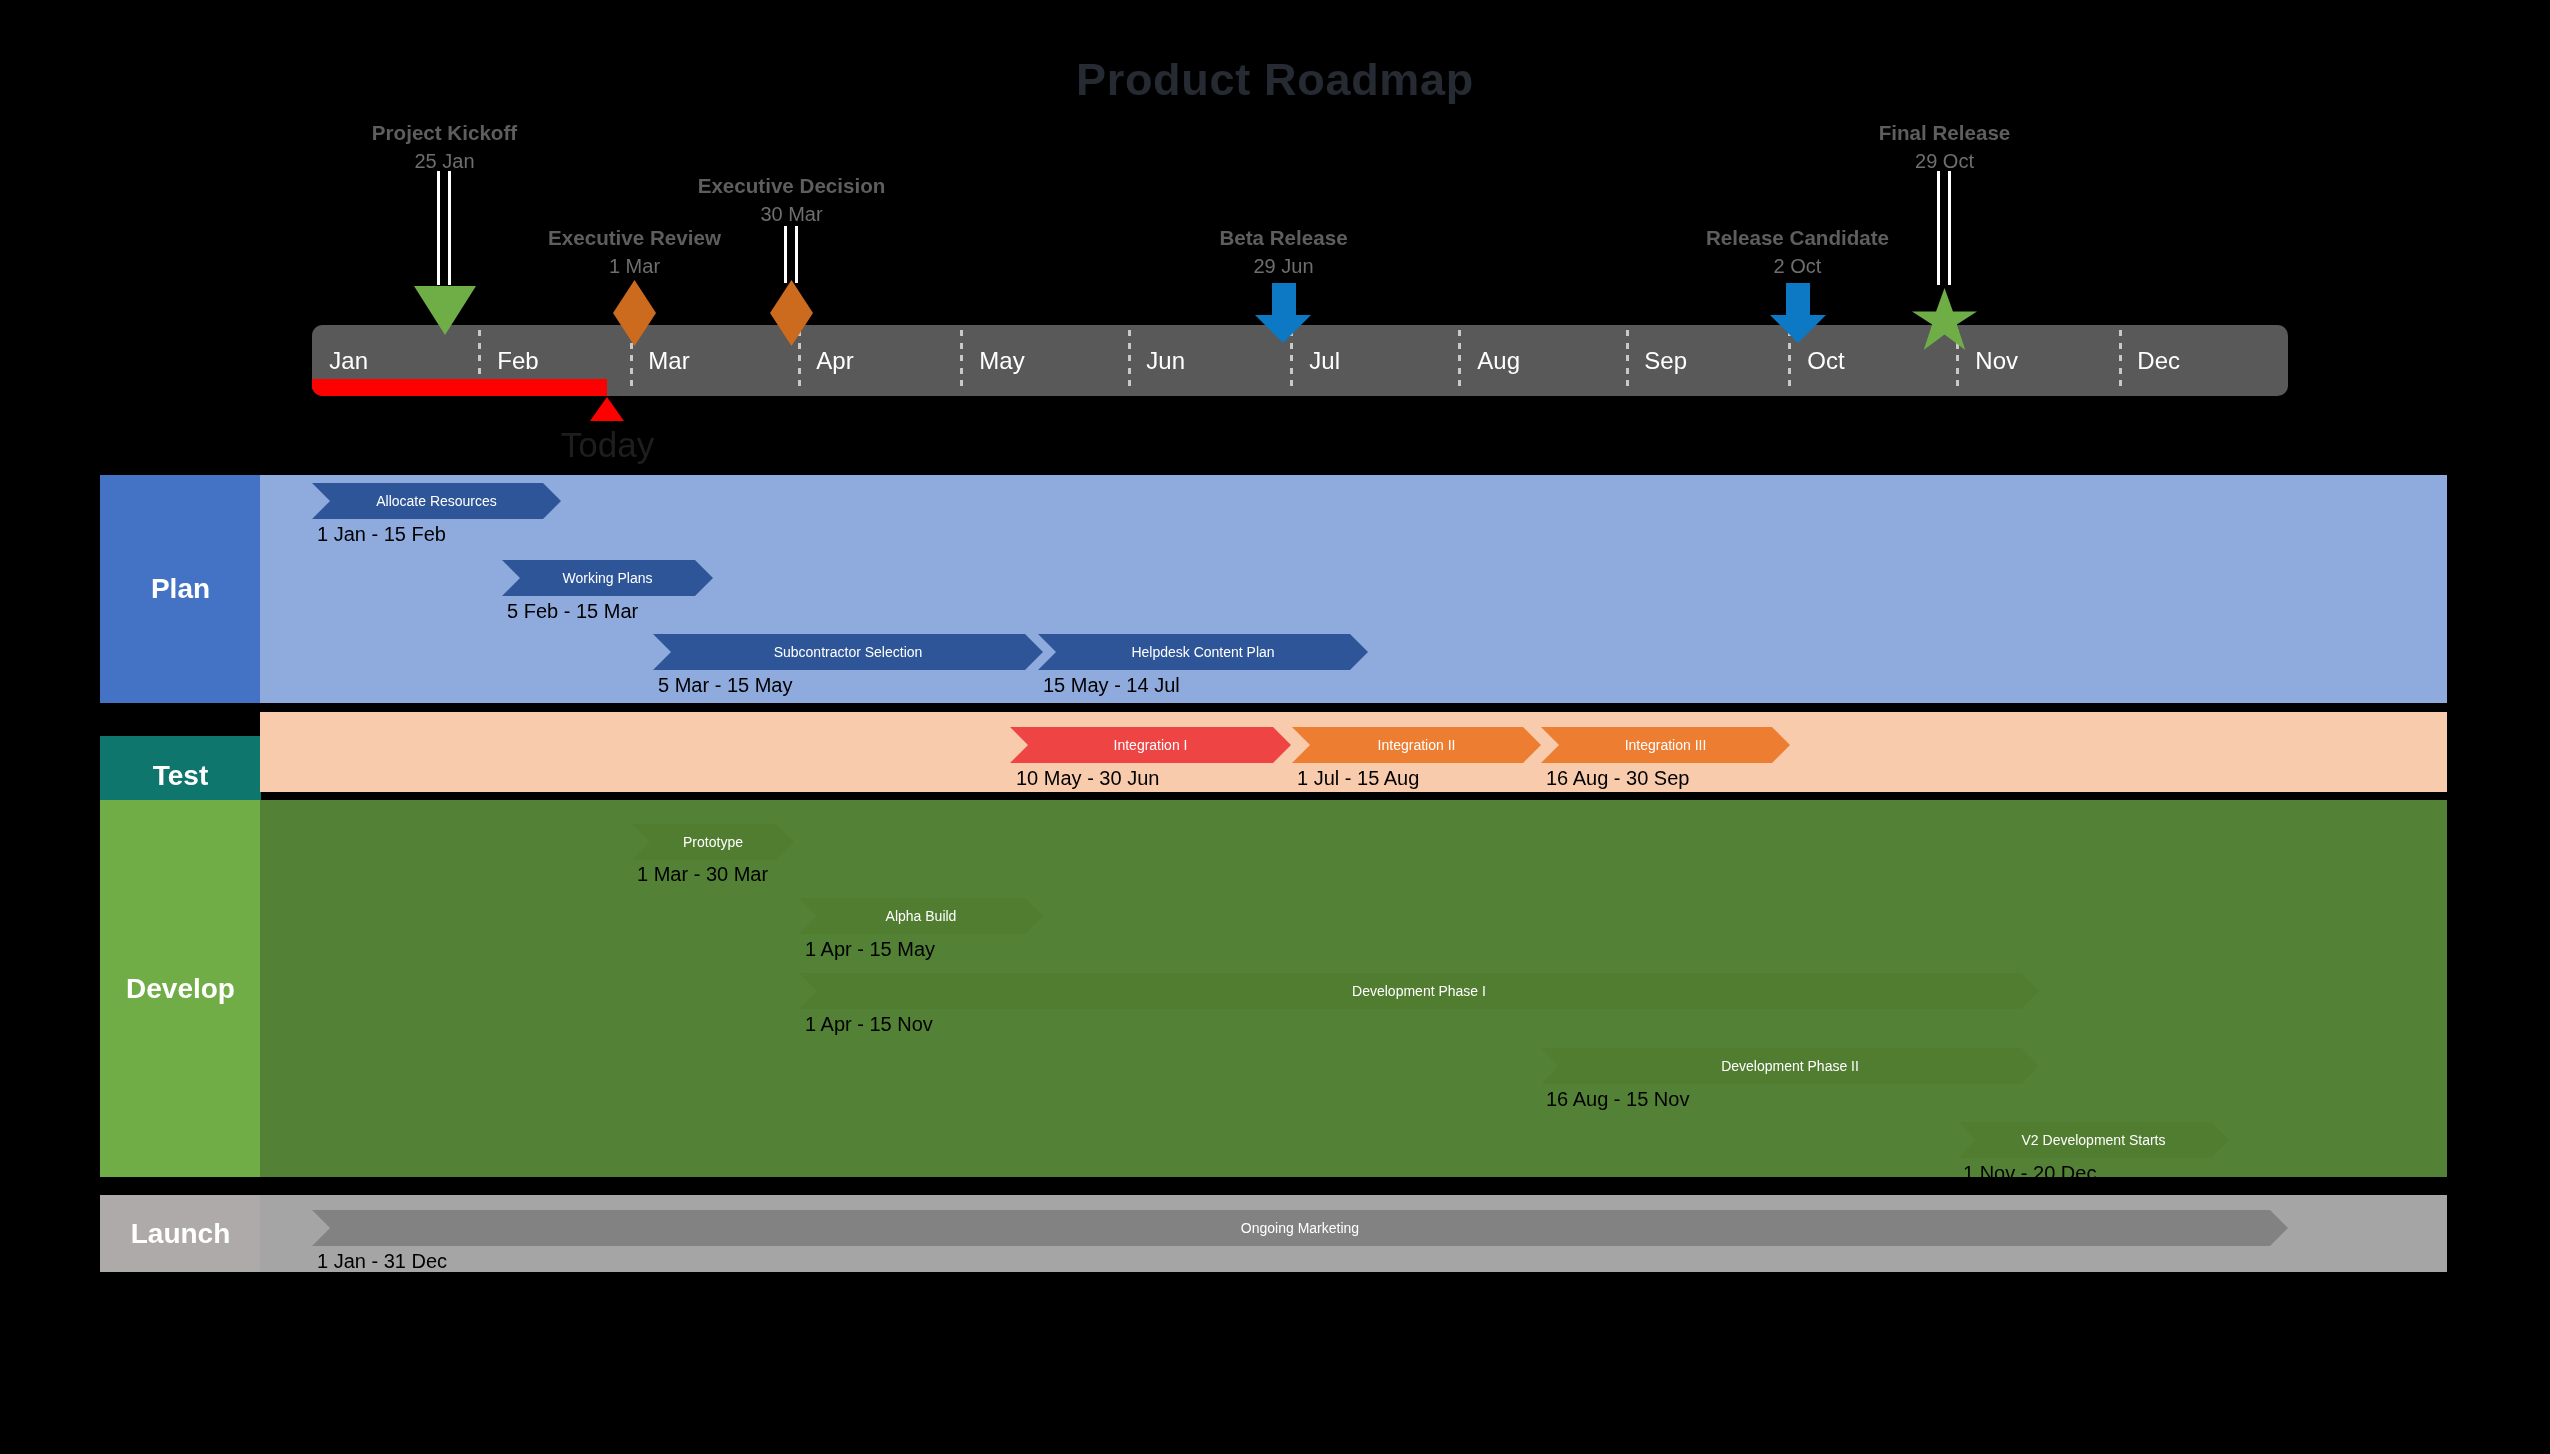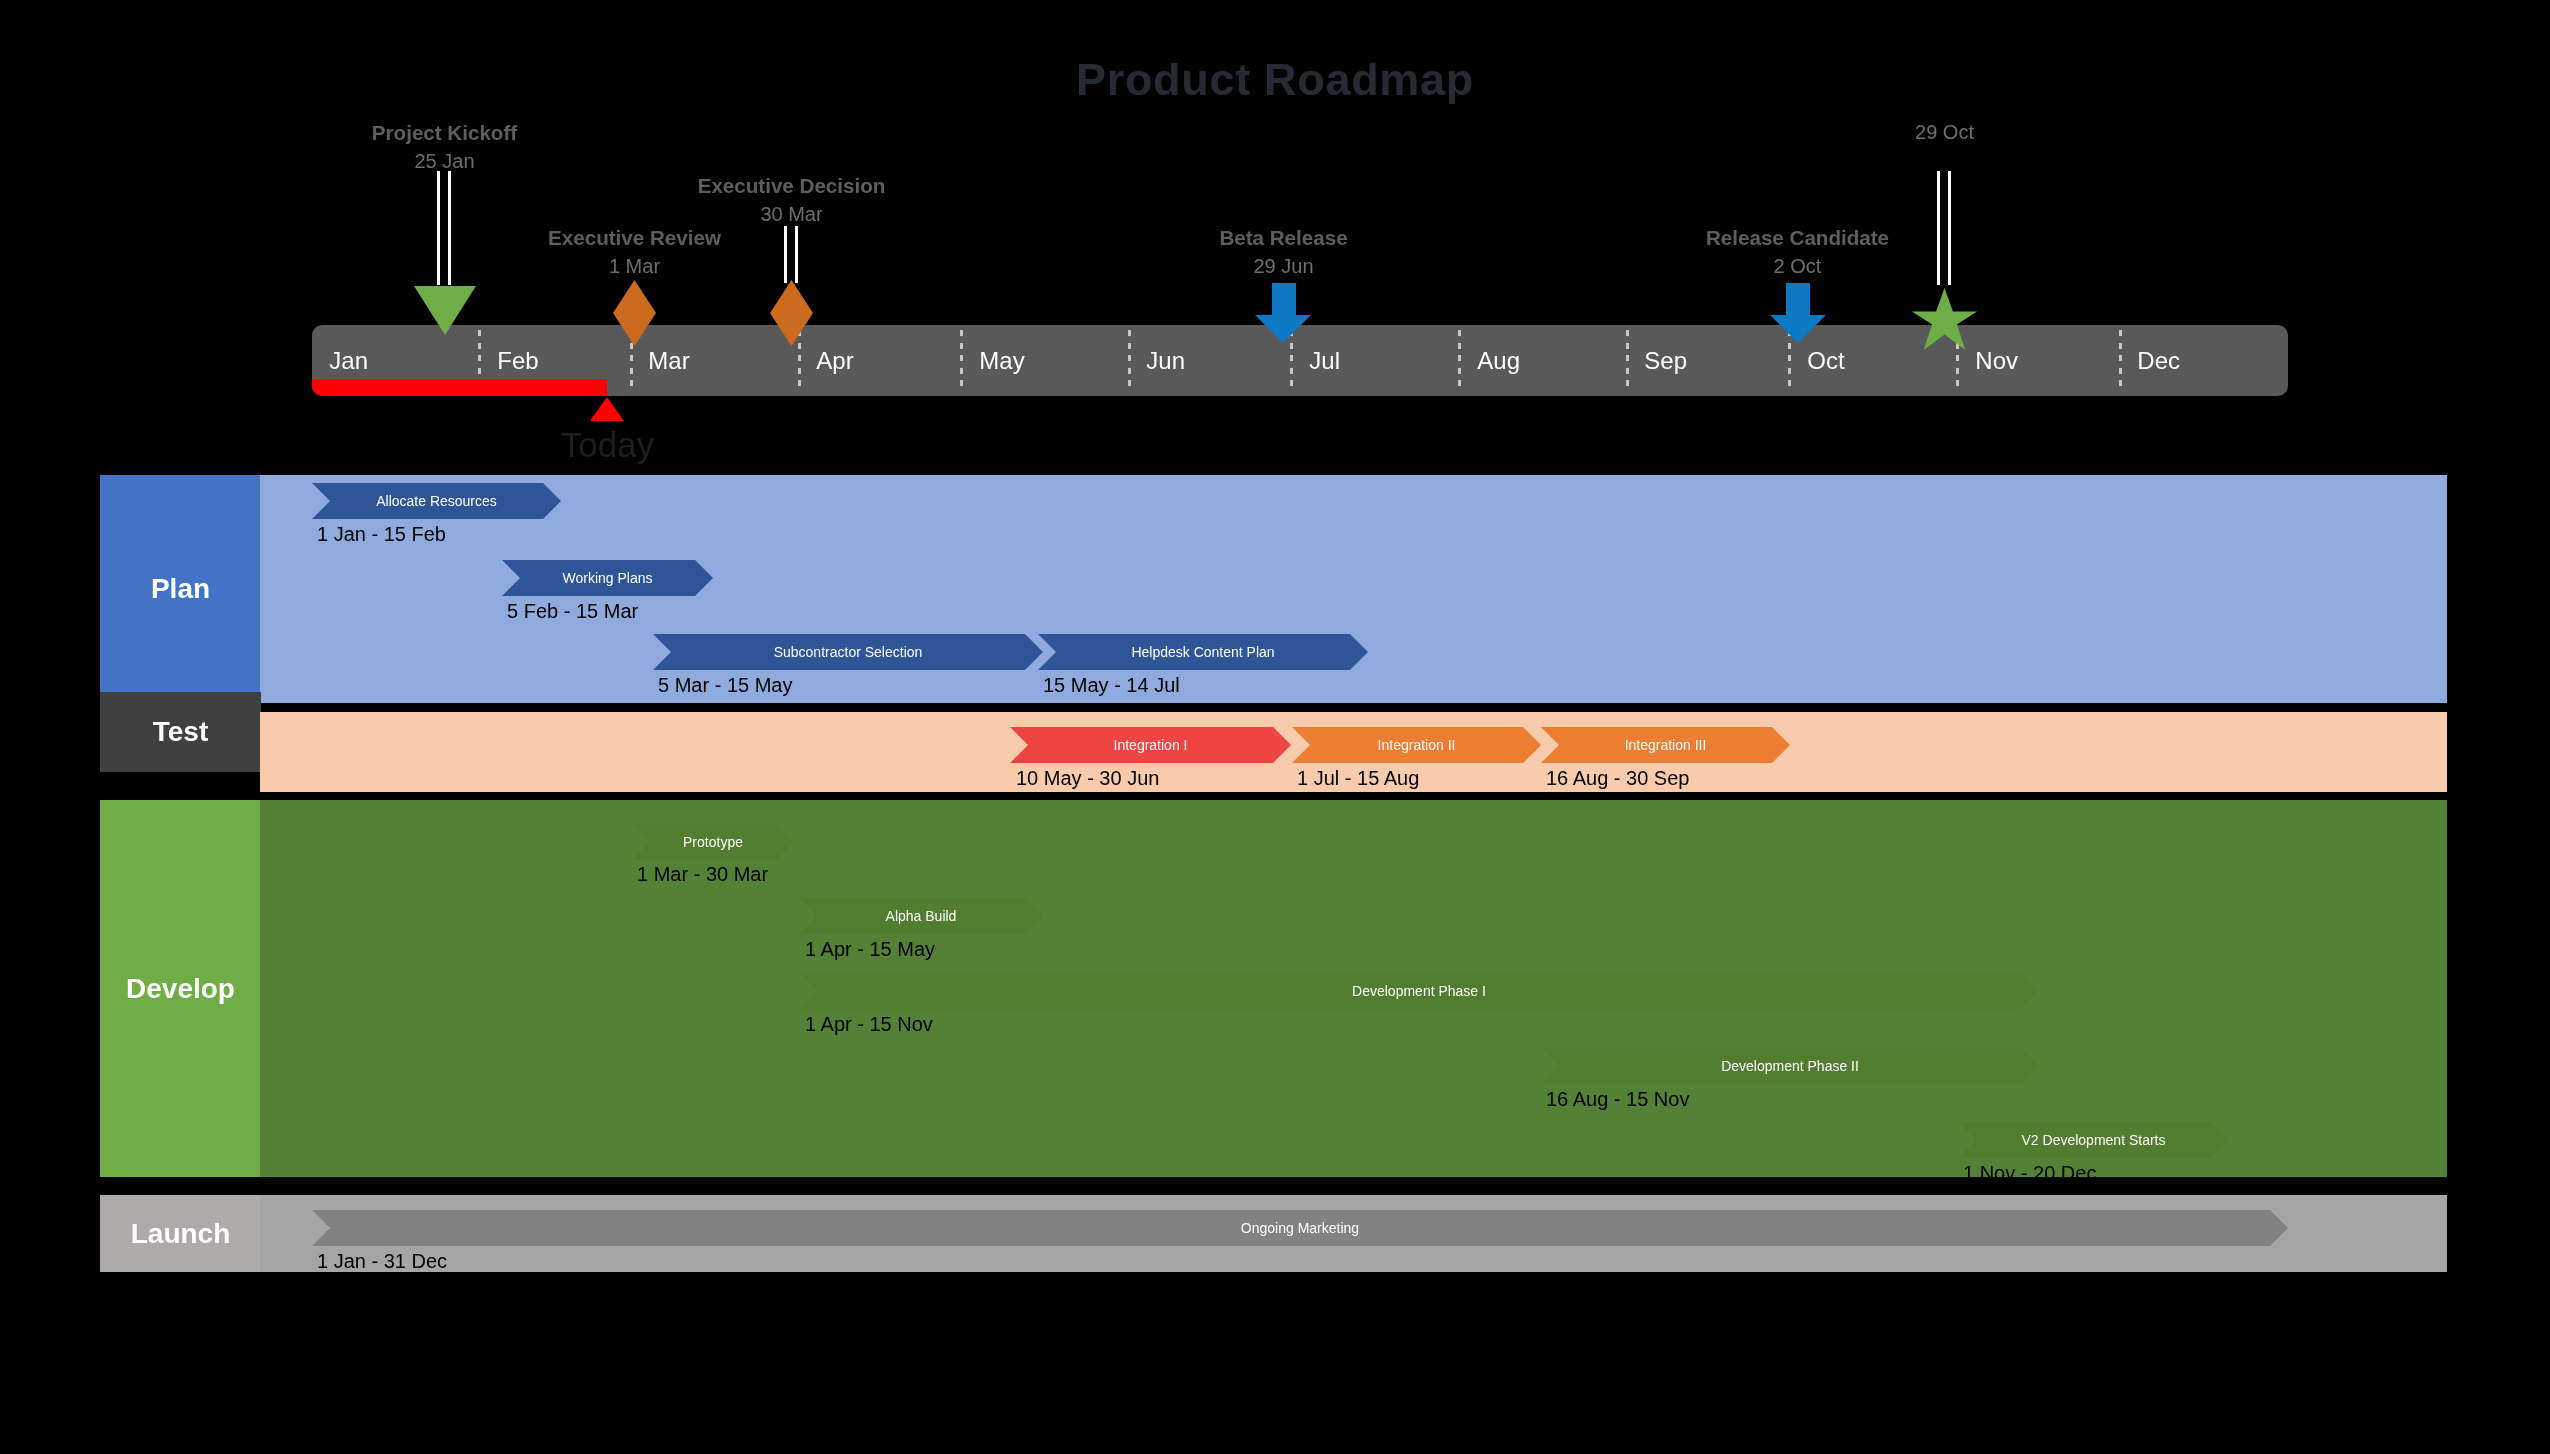--- a/index.html
+++ b/index.html
@@ -100,20 +100,21 @@
       <div class="abs">
         <div class="ms-label" style="left: 1532px; top: 223px;">
           <div class="ms-name">Release Candidate</div>
           <div class="ms-date">2 Oct</div>
         </div>
         <div class="abs" style="left: 1786px; top: 283px; width: 24px; height: 32px; background: rgb(13, 121, 196);"></div>
         <div class="abs" style="left: 1770px; top: 315px; width: 0px; height: 0px; border-left: 28.6px solid transparent; border-right: 28.6px solid transparent; border-top: 28px solid rgb(13, 121, 196);"></div>
       </div>
       <div class="abs">
         <div class="ms-label" style="left: 1679px; top: 118px;">
+          <div class="ms-name">Final Release</div>
           <div class="ms-date">29 Oct</div>
         </div>
         <div class="ms-stem" style="left: 1937px; top: 171px; height: 114px;"></div>
         <div class="abs" style="left: 1912px; top: 288px; width: 65px; height: 62px; background: rgb(111, 173, 71); clip-path: polygon(50% 0%, 63% 38%, 100% 38%, 69% 59%, 82% 100%, 50% 75%, 18% 100%, 31% 59%, 0% 38%, 37% 38%);"></div>
       </div>
     </div>
   <div id="today">
       <div class="today-bar" style="left: 312px; top: 379px; width: 295px; height: 17.3px;"></div>
       <div class="today-tri" style="left: 590px; top: 397px;"></div>
       <div class="today-label" style="left: 508px; top: 425px;">Today</div>
@@ -125,21 +126,21 @@
         <div class="task" style="left: 312px; top: 483px; width: 249px; background: rgb(46, 85, 151);">Allocate Resources</div>
         <div class="task-dates" style="left: 317px; top: 523px;">1 Jan - 15 Feb</div>
         <div class="task" style="left: 502px; top: 560px; width: 211px; background: rgb(46, 85, 151);">Working Plans</div>
         <div class="task-dates" style="left: 507px; top: 600px;">5 Feb - 15 Mar</div>
         <div class="task" style="left: 653px; top: 634px; width: 390px; background: rgb(46, 85, 151);">Subcontractor Selection</div>
         <div class="task-dates" style="left: 658px; top: 674px;">5 Mar - 15 May</div>
         <div class="task" style="left: 1038px; top: 634px; width: 330px; background: rgb(46, 85, 151);">Helpdesk Content Plan</div>
         <div class="task-dates" style="left: 1043px; top: 674px;">15 May - 14 Jul</div>
       </div>
       <div class="abs">
-        <div class="lane-label" style="top: 692px; height: 80px; line-height: 80px; background: #404040;">Test</div>
+        <div class="lane-label" style="top: 736px; height: 80px; line-height: 80px; background: #0f766e;">Test</div>
         <div class="lane-body" style="top: 712px; height: 80px; background: rgb(248, 203, 173);"></div>
         <div class="task" style="left: 1010px; top: 727px; width: 281px; background: #ef4444;">Integration I</div>
         <div class="task-dates" style="left: 1016px; top: 767px;">10 May - 30 Jun</div>
         <div class="task" style="left: 1292px; top: 727px; width: 249px; background: rgb(237, 125, 49);">Integration II</div>
         <div class="task-dates" style="left: 1297px; top: 767px;">1 Jul - 15 Aug</div>
         <div class="task" style="left: 1541px; top: 727px; width: 249px; background: rgb(237, 125, 49);">Integration III</div>
         <div class="task-dates" style="left: 1546px; top: 767px;">16 Aug - 30 Sep</div>
       </div>
       <div class="abs">
         <div class="lane-label" style="top: 800px; height: 377px; line-height: 377px; background: rgb(112, 173, 71);">Develop</div>

